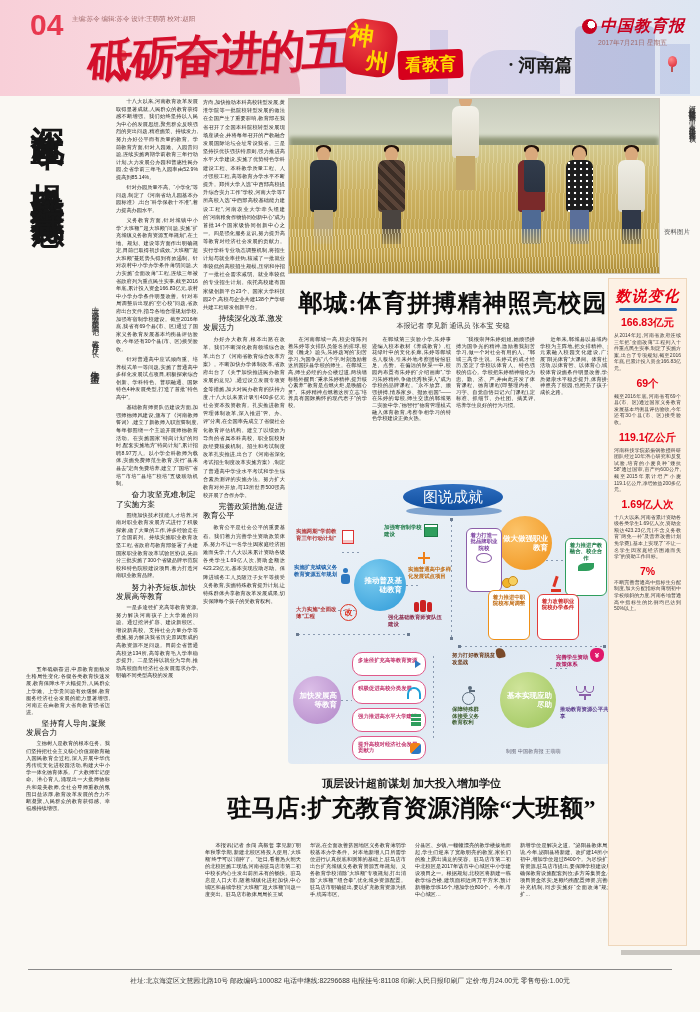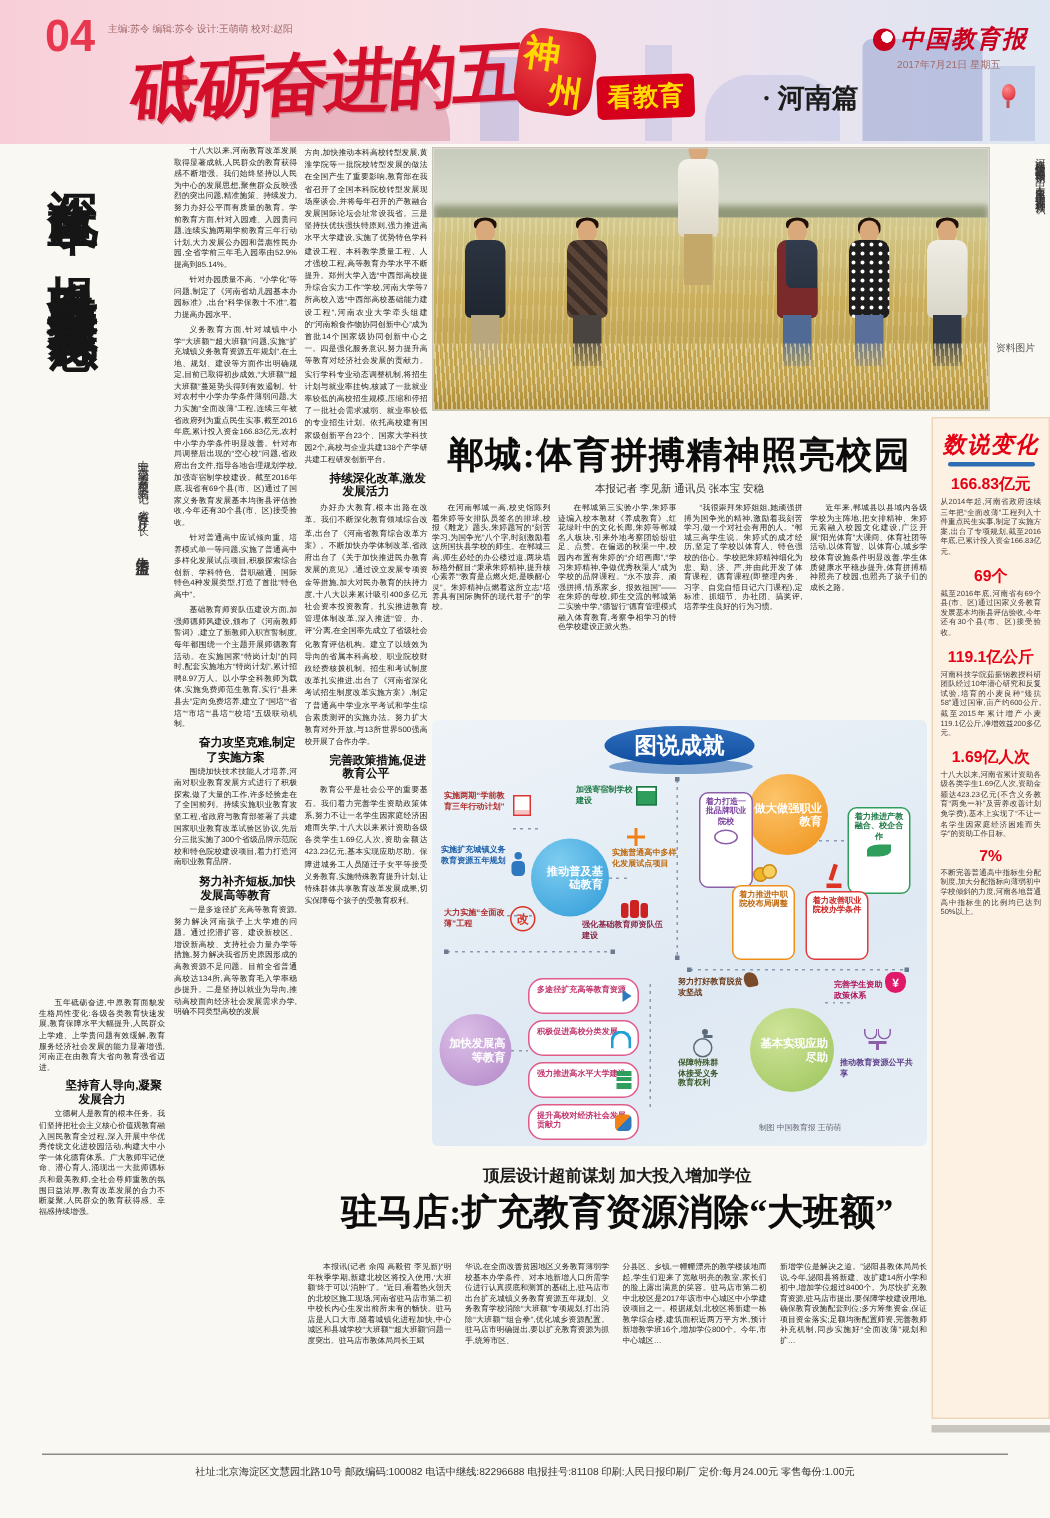--- a/index.html
+++ b/index.html
@@ -12,41 +12,41 @@
     background:linear-gradient(90deg,#f8cfd8 0%,#f9dde3 35%,#eee2ee 65%,#dde6f2 100%);}
   .sky-shape{position:absolute;opacity:.30;background:#7d8fd0;}
   .balloon{position:absolute;width:9px;height:11px;border-radius:50% 50% 45% 45%;
     background:radial-gradient(circle at 35% 30%,#ff8a8a,#d81f2e);}
   .balloon:after{content:"";position:absolute;left:3px;top:11px;width:2px;height:5px;background:#b55;}
   
   .vtitle{writing-mode:vertical-rl;font-weight:bold;color:#161616;}
   .col{position:absolute;font-size:5.2px;line-height:7.6px;text-align:justify;color:#252525;overflow:hidden;}
   .col p{margin:0 0 2.5px;text-indent:2em;}
   .sub{font-family:"Liberation Serif","DejaVu Serif",serif;font-size:7.8px;line-height:9.5px;
-       font-weight:bold;text-align:center;text-indent:0;color:#0f0f0f;margin:4px 0 3px;}
+       font-weight:normal;text-align:left;text-indent:0;color:#0f0f0f;margin:4px 0 3px;}
   
   #photo{left:288px;top:98px;width:370px;height:174px;border:1px solid #c9c4b8;overflow:hidden;}
   #photo .sky{position:absolute;left:0;top:0;right:0;height:46px;background:linear-gradient(#c7cbbc,#dde0d0);}
   #photo .trees{position:absolute;left:0;top:38px;right:0;height:12px;background:#7e8663;filter:blur(2px);opacity:.8;}
   #photo .field{position:absolute;left:0;top:46px;right:0;bottom:0;
      background:linear-gradient(#d3c98e,#cbb060 40%,#b7973f);}
   #photo .field:after{content:"";position:absolute;inset:0;
      background:repeating-linear-gradient(92deg,rgba(255,250,220,.25) 0 1px,transparent 1px 4px);}
   .person{position:absolute;width:34px;height:96px;bottom:30px;}
   .person .head{position:absolute;left:10px;top:0;width:13px;height:15px;border-radius:50%;background:#d9a97c;}
   .person .hair{position:absolute;left:9px;top:-2px;width:15px;height:8px;border-radius:50% 50% 30% 30%;background:#20100a;}
   .person .torso{position:absolute;left:3px;top:13px;width:27px;height:52px;border-radius:7px 7px 4px 4px;}
   .person .legs{position:absolute;left:7px;top:63px;width:19px;height:34px;}
   #photo .fore{position:absolute;left:0;bottom:0;right:0;height:44px;
      background:linear-gradient(rgba(203,176,96,.25),#c2a24d 55%,#ac8c38);}
   #photo .fore:after{content:"";position:absolute;inset:0;
      background:repeating-linear-gradient(86deg,rgba(255,248,214,.5) 0 1px,transparent 1px 3px);}
   .vcap{writing-mode:vertical-rl;font-size:6.8px;line-height:11px;color:#333;letter-spacing:1px;}
   
-  #sidebar{left:621px;top:278px;width:79px;height:668px;background:#fdf1e4;border:1px solid #eed6ba;box-sizing:border-box;}
+  #sidebar{left:608px;top:278px;width:79px;height:668px;background:#fdf1e4;border:1px solid #eed6ba;box-sizing:border-box;}
   .stat-v{font-size:10.5px;font-weight:bold;color:#e60013;text-align:center;margin:5px 0 2px;}
   .stat-t{font-size:5px;line-height:6.6px;text-align:justify;color:#3a3a3a;padding:0 5px;}
   
   #info{left:288px;top:480px;width:330px;height:284px;border-radius:4px;
         background:linear-gradient(160deg,#eef3f8,#dfe9f3 60%,#e7eef5);}
   .bubble{position:absolute;border-radius:50%;display:flex;align-items:center;justify-content:center;
         text-align:right;color:#fff;font-weight:bold;font-size:7.5px;line-height:9px;padding:4px;box-sizing:border-box;}
   .itext{position:absolute;font-size:5.4px;line-height:6.6px;font-weight:bold;color:#234;}
   .ibox{position:absolute;background:#fff;border:1px solid;border-radius:6px;box-sizing:border-box;
         font-size:5.4px;line-height:6.4px;font-weight:bold;padding:3px;text-align:center;}
@@ -190,21 +190,21 @@
     </div>
   <div class="col" style="left:456px;top:336px;width:79px;height:139px;line-height:6.6px;">
       <p>“我很崇拜朱婷姐姐,她顽强拼搏为国争光的精神,激励着我刻苦学习,做一个对社会有用的人。”郸城三高学生说。朱婷式的成才经历,坚定了学校以体育人、特色强校的信心。学校把朱婷精神细化为忠、勤、济、严,并由此开发了体育课程、德育课程(即整理内务、习字、自觉自悟日记六门课程),定标准、抓细节、办社团、搞奖评,培养学生良好的行为习惯。</p>
     </div>
   <div class="col" style="left:540px;top:336px;width:78px;height:139px;line-height:6.6px;">
       <p>近年来,郸城县以县域内各级学校为主阵地,把女排精神、朱婷元素融入校园文化建设,广泛开展“阳光体育”大课间、体育社团等活动,以体育智、以体育心,城乡学校体育设施条件明显改善,学生体质健康水平稳步提升,体育拼搏精神照亮了校园,也照亮了孩子们的成长之路。</p>
     </div>
 
   <div id="info" class="abs">
     <div class="abs" style="left:118px;top:26px;width:96px;height:10px;background:#1557a8;border-radius:50%;opacity:.5;"></div>
-    <div class="abs" style="left:115px;top:4px;width:100px;height:26px;background:linear-gradient(#2f6fc0,#0f4d9e);border-radius:50%;display:flex;align-items:center;justify-content:center;color:#fff;font-weight:bold;font-size:15px;font-family:'Liberation Serif',serif;">图说成就</div>
+    <div class="abs" style="left:115px;top:4px;width:100px;height:26px;background:linear-gradient(#2f6fc0,#0f4d9e);border-radius:50%;display:flex;align-items:center;justify-content:center;color:#fff;font-weight:normal;font-size:15px;font-family:'Liberation Serif',serif;">图说成就</div>
 
     <div class="dot-v" style="left:163px;top:40px;height:118px;"></div>
     <div class="endpt" style="left:162px;top:38px;"></div>
     <div class="endpt" style="left:162px;top:157px;"></div>
     <div class="dot-h" style="left:10px;top:154px;width:110px;"></div>
     <div class="endpt" style="left:8px;top:153px;"></div>
     <div class="endpt" style="left:119px;top:153px;"></div>
     <div class="dot-h" style="left:172px;top:166px;width:144px;"></div>
     <div class="endpt" style="left:170px;top:165px;"></div>
     <div class="endpt" style="left:315px;top:165px;"></div>

